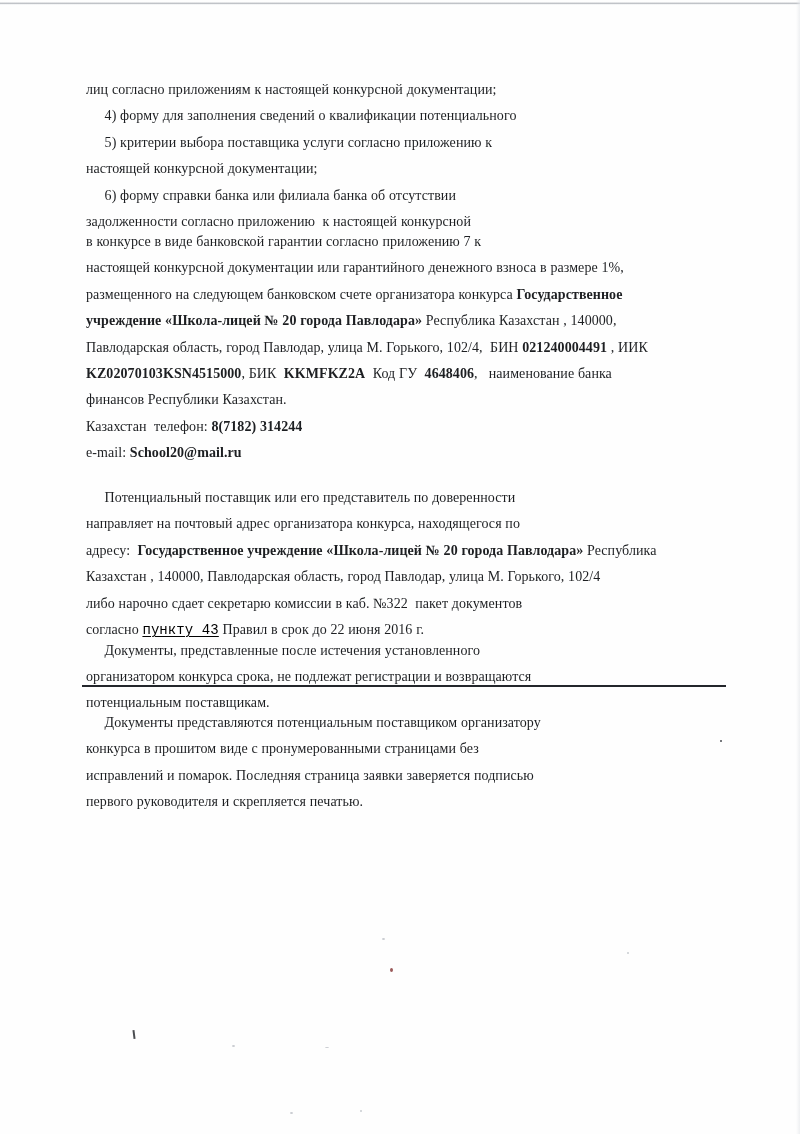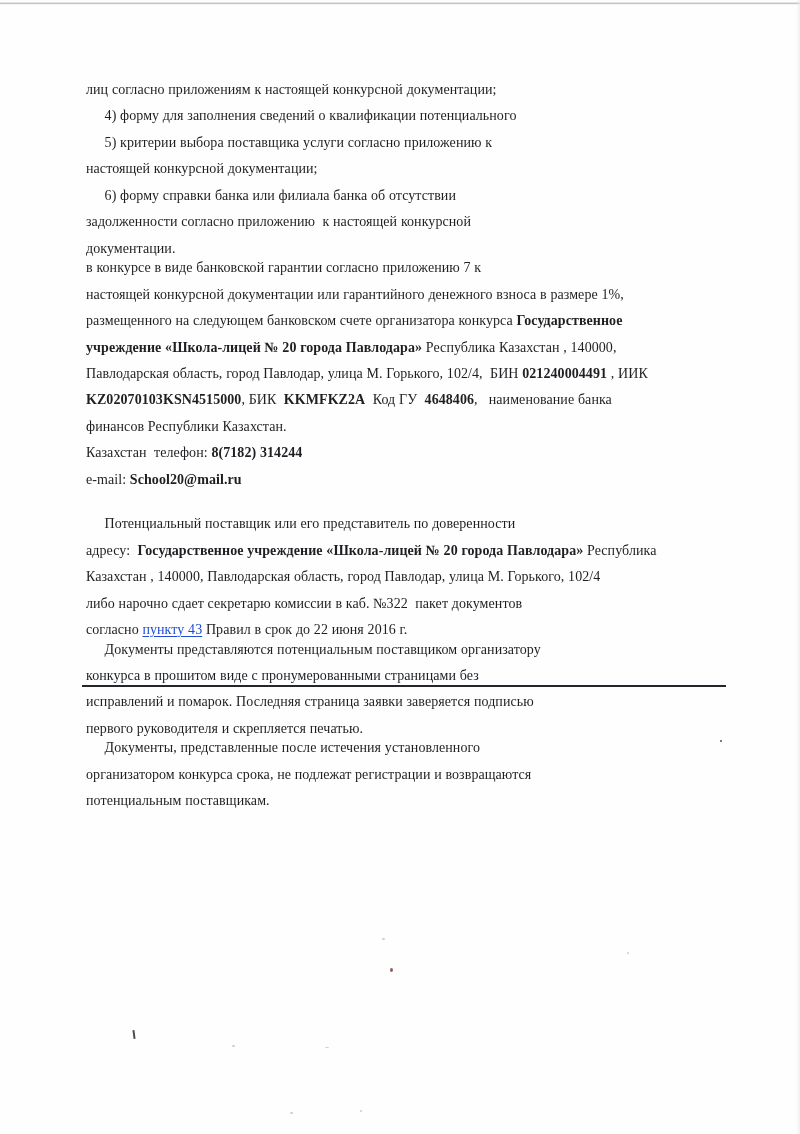--- a/index.html
+++ b/index.html
@@ -65,21 +65,22 @@
   .para + .para { margin-top: 7px; }
 
   .gap-block { height: 25px; }
 
   b, .bold { font-weight: 700; }
 
   .linkish {
     text-decoration: underline;
     text-underline-offset: 1.5px;
     text-decoration-thickness: from-font;
-    color: #1d4ed8;
+    color: #000000;
+    font-family: Liberation Mono, monospace;
   }
 
   .rule {
     position: absolute;
     left: 82px;
     top: 685px;
     width: 644px;
     height: 0;
     border-top: 2.1px solid #23262b;
   }
@@ -113,21 +114,20 @@
 
   <div class="doc-body">
 
     <div>
       <p class="para">лиц согласно приложениям к настоящей конкурсной документации;</p>
       <p class="para">     4) форму для заполнения сведений о квалификации потенциального</p>
       <p class="para">     5) критерии выбора поставщика услуги согласно приложению к</p>
       <p class="para">настоящей конкурсной документации;</p>
       <p class="para">     6) форму справки банка или филиала банка об отсутствии</p>
       <p class="para">задолженности согласно приложению  к настоящей конкурсной</p>
-      <p class="para">документации.</p>
     </div>
 
     <div>
       <p class="para">в конкурсе в виде банковской гарантии согласно приложению 7 к</p>
       <p class="para">настоящей конкурсной документации или гарантийного денежного взноса в размере 1%,</p>
 
       <p class="para"><span>размещенного на следующем банковском счете организатора конкурса </span><b>Государственное</b></p>
 
       <p class="para"><b>учреждение «Школа-лицей № 20 города Павлодара»</b><span> Республика Казахстан , 140000,</span></p>
 
@@ -139,40 +139,41 @@
 
       <p class="para"><span>Казахстан  телефон: </span><b>8(7182) 314244</b></p>
 
       <p class="para"><span>e-mail: </span><b>School20@mail.ru</b></p>
     </div>
 
     <div class="gap-block"></div>
 
     <div>
       <p class="para">     Потенциальный поставщик или его представитель по доверенности</p>
+      <p class="para">направляет на почтовый адрес организатора конкурса, находящегося по</p>
 
       <p class="para"><span>адресу:  </span><b>Государственное учреждение «Школа-лицей № 20 города Павлодара»</b><span> Республика</span></p>
 
       <p class="para">Казахстан , 140000, Павлодарская область, город Павлодар, улица М. Горького, 102/4</p>
       <p class="para">либо нарочно сдает секретарю комиссии в каб. №322  пакет документов</p>
 
       <p class="para"><span>согласно </span><span class="linkish">пункту 43</span><span> Правил в срок до 22 июня 2016 г.</span></p>
     </div>
 
     <div>
+      <p class="para">     Документы, представленные после истечения установленного</p>
+      <p class="para">организатором конкурса срока, не подлежат регистрации и возвращаются</p>
+      <p class="para">потенциальным поставщикам.</p>
+    </div>
+
+    <div>
       <p class="para">     Документы представляются потенциальным поставщиком организатору</p>
       <p class="para">конкурса в прошитом виде с пронумерованными страницами без</p>
       <p class="para">исправлений и помарок. Последняя страница заявки заверяется подписью</p>
       <p class="para">первого руководителя и скрепляется печатью.</p>
-    </div>
-
-    <div>
-      <p class="para">     Документы, представленные после истечения установленного</p>
-      <p class="para">организатором конкурса срока, не подлежат регистрации и возвращаются</p>
-      <p class="para">потенциальным поставщикам.</p>
     </div>
 
   </div>
 
   <div class="rule"></div>
 
   <div class="speck dark" style="left:720px; top:740px;  width:2px;  height:2px;"></div>
   <div class="speck faint" style="left:382px; top:938px;  width:3px;  height:2px;"></div>
   <div class="speck red" style="left:390px; top:968px;  width:3px;  height:4px;"></div>
   <div class="speck faint" style="left:627px; top:952px;  width:2px;  height:2px;"></div>

